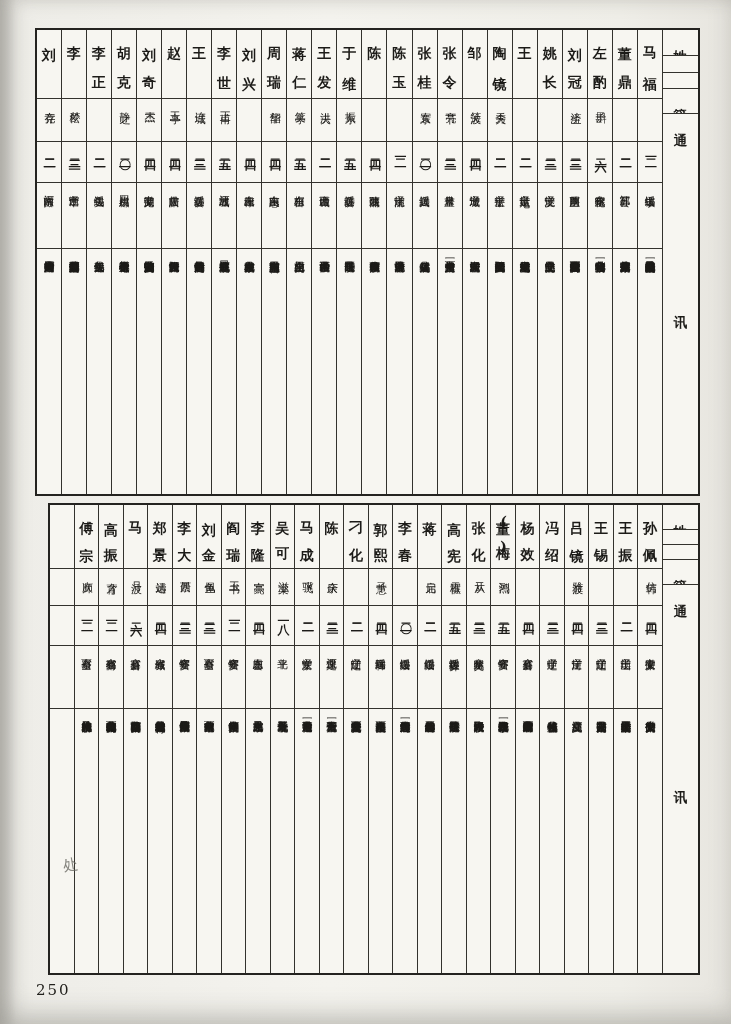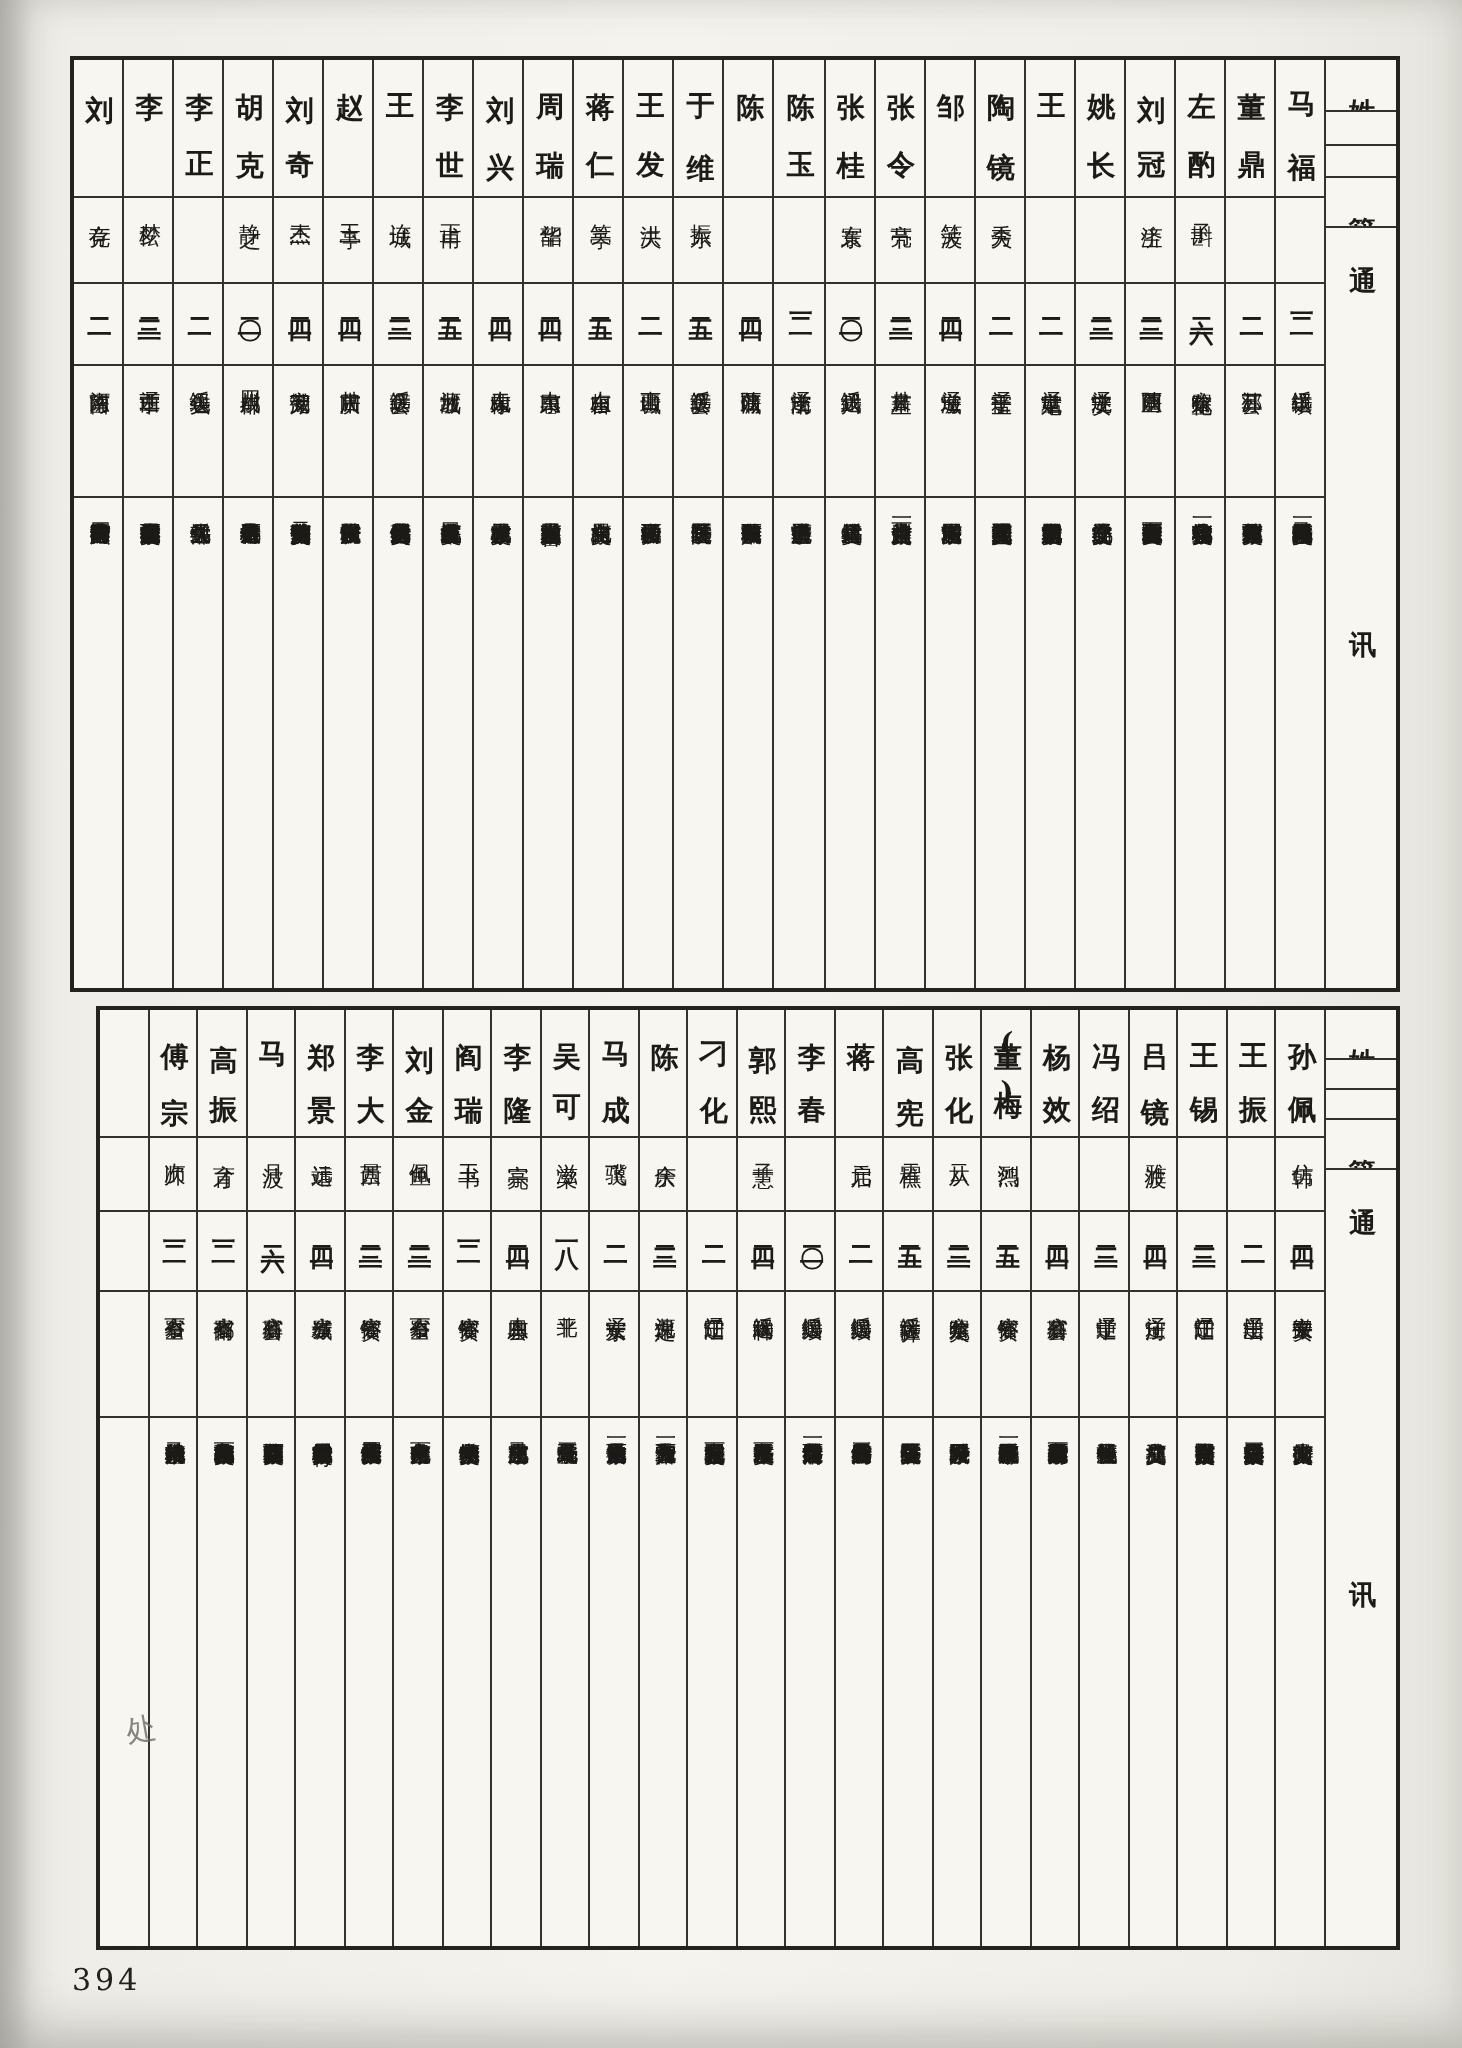--- a/index.html
+++ b/index.html
@@ -947,14 +947,14 @@
       </div>
       <div class="col stray-col">
         <div class="cell c-name"></div>
         <div class="cell c-alias"></div>
         <div class="cell c-age"></div>
         <div class="cell c-native"></div>
         <div class="cell c-addr"></div>
         <div class="stray-mark">处</div>
       </div>
     </div>
-  <div class="page-number">394</div>
+  <div class="page-number">250</div>
 </div>
 
 </body></html>

